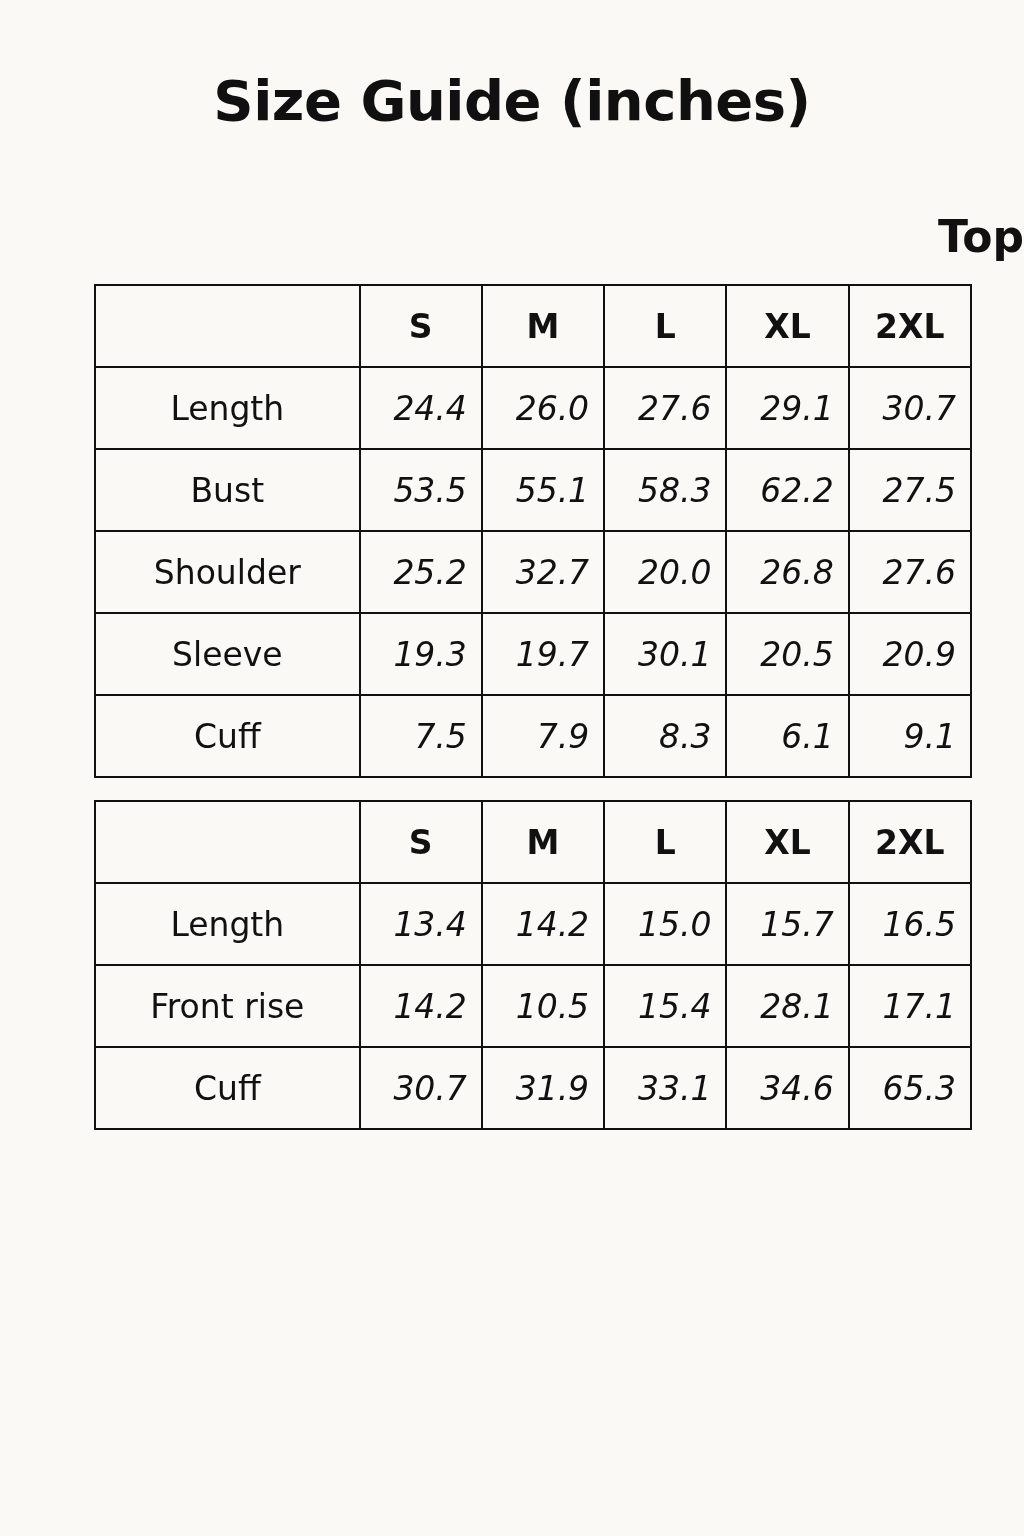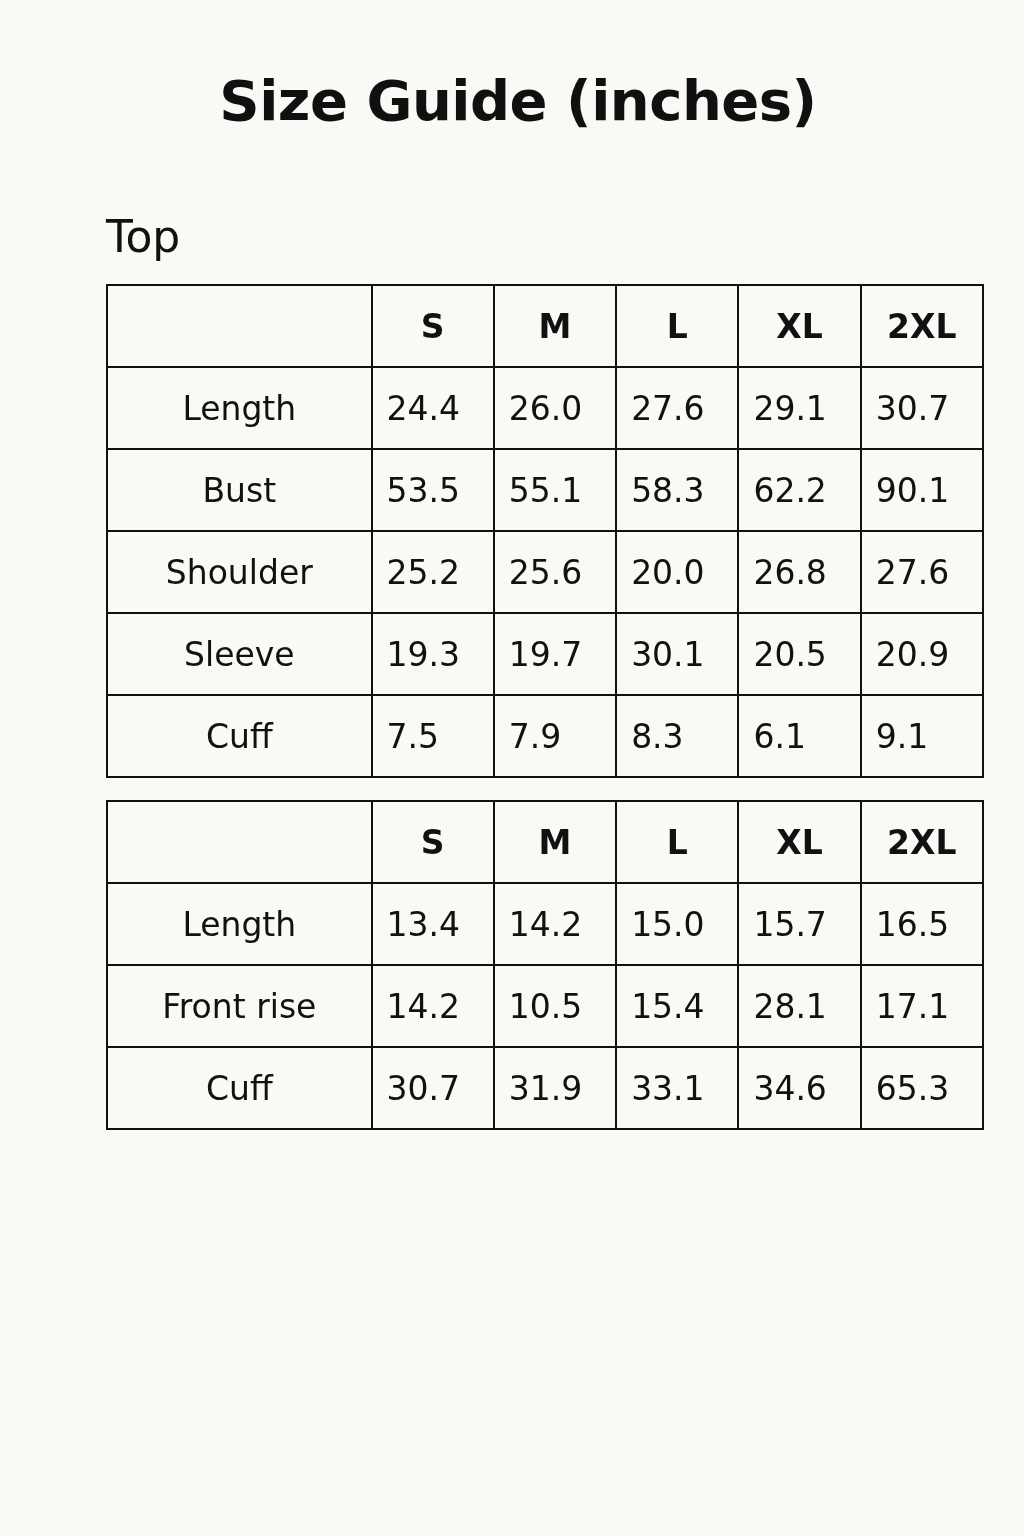--- a/index.html
+++ b/index.html
@@ -12,40 +12,40 @@
     background: #faf9f5;
     font-family: "DejaVu Sans", sans-serif;
     color: #111111;
     overflow: hidden;
   }
   .page {
     width: 1024px;
     height: 1180px;
     box-sizing: border-box;
     position: relative;
-    padding-left: 12px;
   }
   .title {
     text-align: center;
     font-size: 56px;
     font-weight: bold;
     letter-spacing: -0.5px;
     margin: 0;
     padding-top: 68px;
     color: #101010;
   }
   .section {
     margin-top: 0;
   }
   .section-title {
     font-size: 44px;
-    font-weight: normal;
+    font-weight: bold;
     color: #111111;
     margin: 0;
     padding-left: 94px;
+    text-align: right;
   }
   .top-section-title {
     padding-top: 78px;
   }
   .short-section-title {
     padding-top: 50px;
   }
   table.size-table {
     border-collapse: collapse;
     margin-left: 94px;
@@ -70,21 +70,22 @@
   table.size-table th.corner {
     border: 2px solid #111111;
   }
   col.label-col { width: 264px; }
   col.size-col { width: 122px; }
   td.row-label {
     text-align: center;
     padding-right: 20px;
   }
   td.value {
-    text-align: left;
+    text-align: right;
+    font-style: italic;
   }
   .short-table {
     margin-top: 20px;
   }
 </style>
 </head>
 <body>
 
 <div class="page">
 
@@ -119,26 +120,26 @@
           <td class="value">27.6</td>
           <td class="value">29.1</td>
           <td class="value">30.7</td>
         </tr>
         <tr>
           <td class="row-label">Bust</td>
           <td class="value">53.5</td>
           <td class="value">55.1</td>
           <td class="value">58.3</td>
           <td class="value">62.2</td>
-          <td class="value">90.1</td>
+          <td class="value">27.5</td>
         </tr>
         <tr>
           <td class="row-label">Shoulder</td>
           <td class="value">25.2</td>
-          <td class="value">25.6</td>
+          <td class="value">32.7</td>
           <td class="value">20.0</td>
           <td class="value">26.8</td>
           <td class="value">27.6</td>
         </tr>
         <tr>
           <td class="row-label">Sleeve</td>
           <td class="value">19.3</td>
           <td class="value">19.7</td>
           <td class="value">30.1</td>
           <td class="value">20.5</td>

